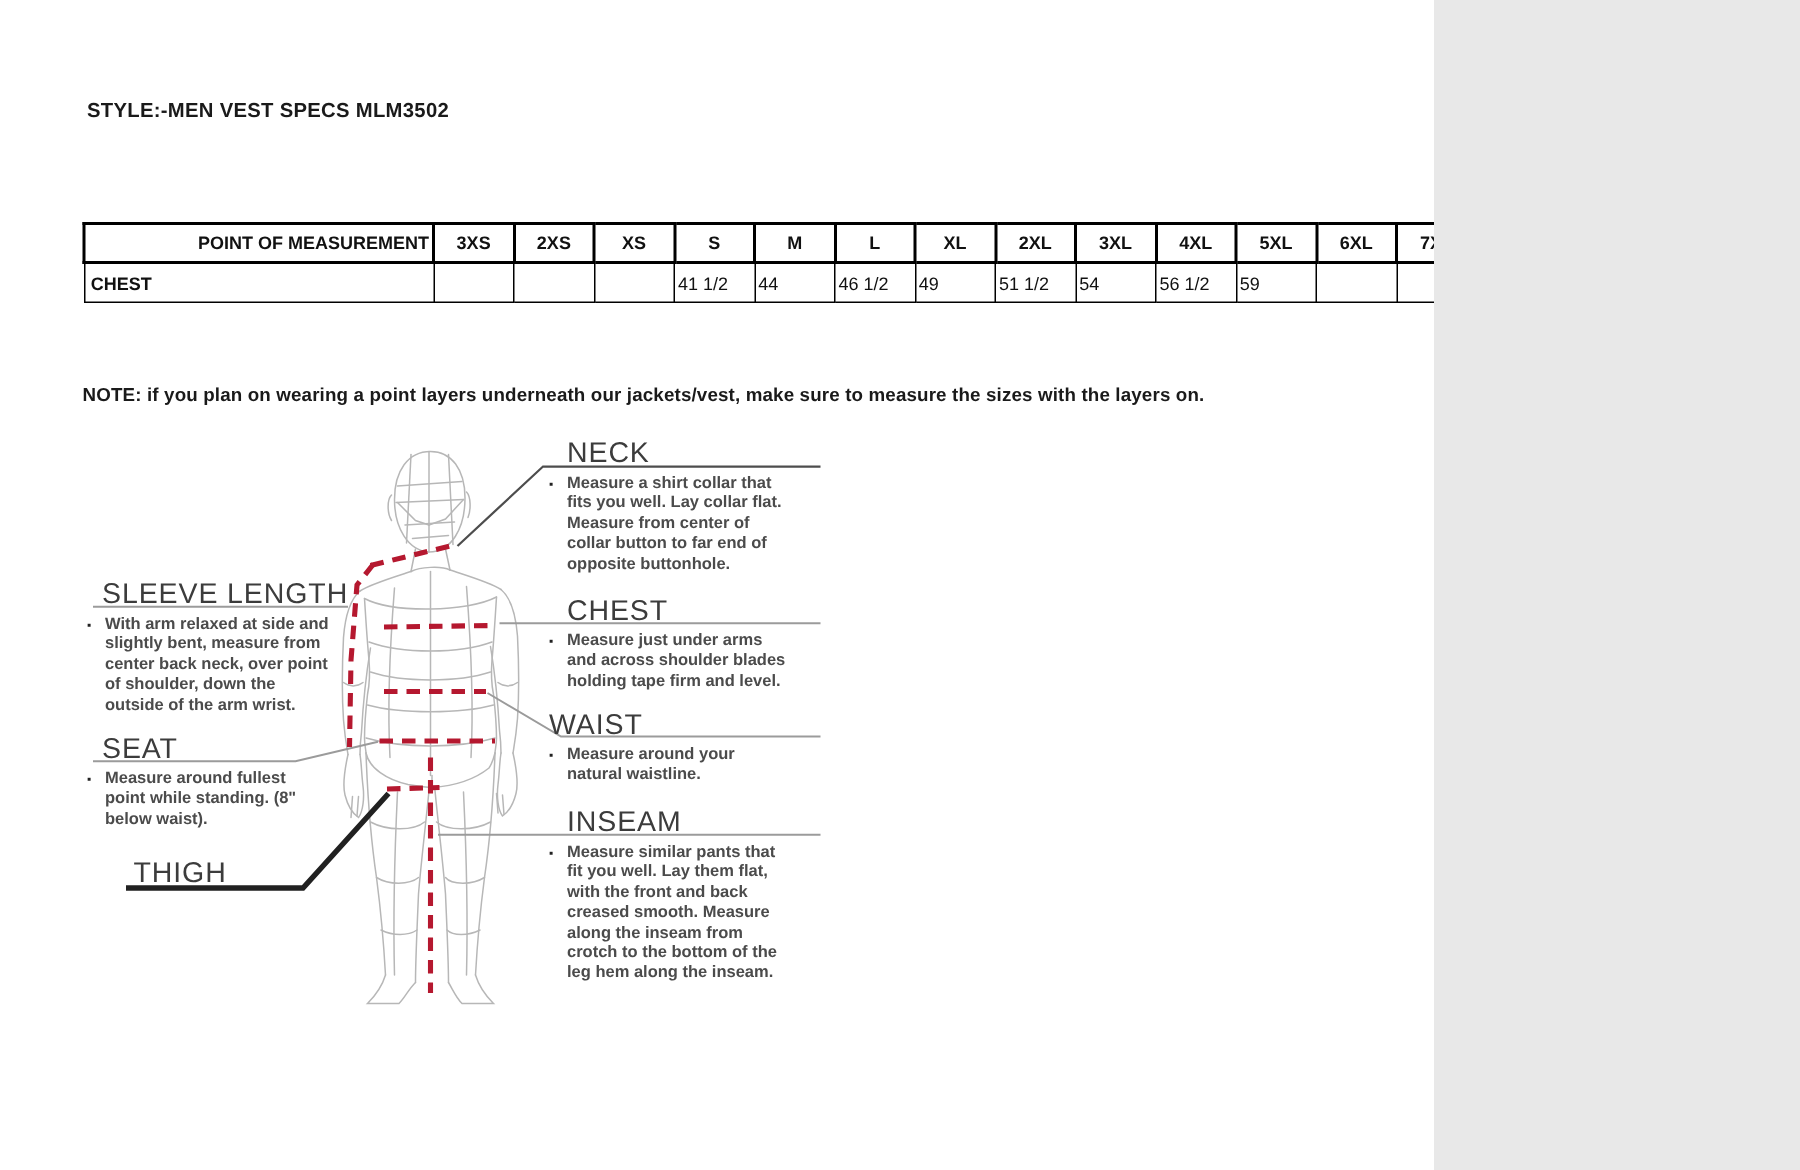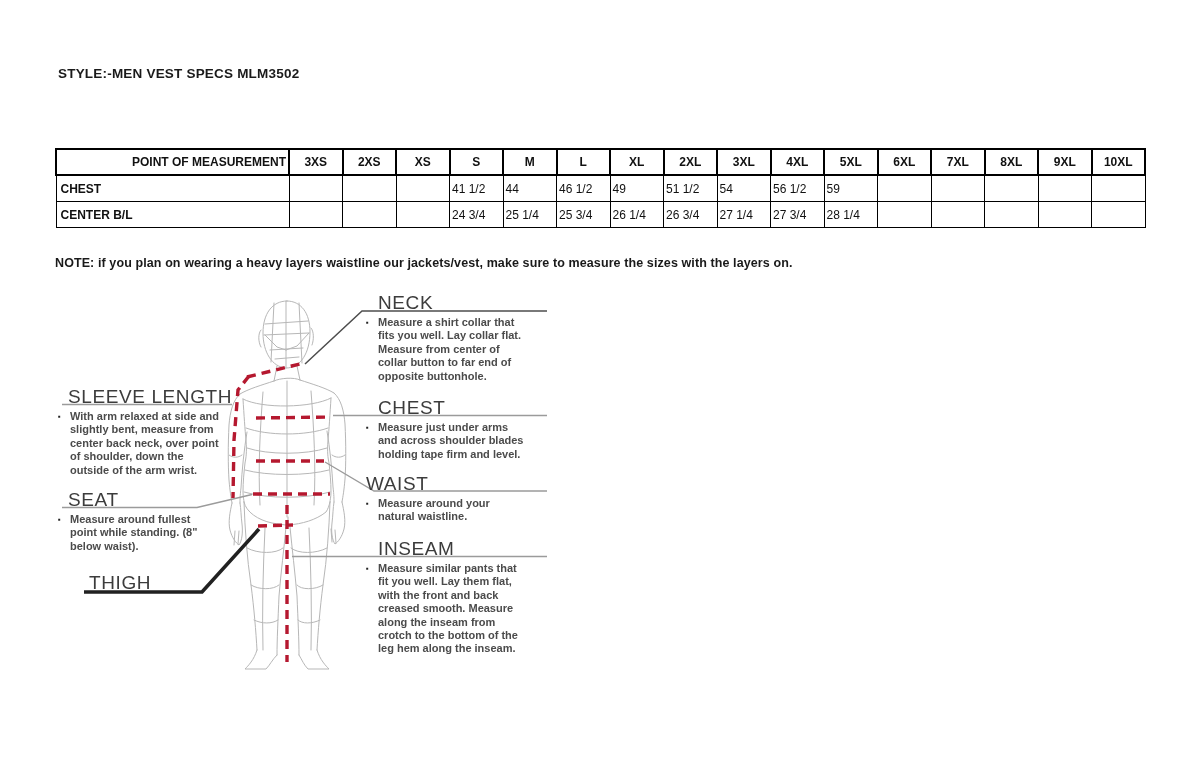--- a/index.html
+++ b/index.html
@@ -1,17 +1,17 @@
 <!DOCTYPE html>
 <html><head>
 <meta charset="utf-8">
 <style>
   html,body{margin:0;padding:0;background:#e8e8e8;}
   .page{
-    position:relative;width:1200px;height:780px;background:#ffffff;
+    position:relative;width:956px;height:780px;background:#ffffff;
     font-family:"Liberation Sans","DejaVu Sans",sans-serif;overflow:hidden;
   }
   .title{
     position:absolute;left:58px;top:66px;font-size:13.5px;font-weight:bold;
     color:#1a1a1a;letter-spacing:0.2px;
   }
   .note{
     position:absolute;left:55px;top:256px;font-size:12.5px;font-weight:bold;
     color:#1a1a1a;letter-spacing:0.1px;
   }
@@ -180,43 +180,24 @@
           <td>51 1/2</td>
           <td>54</td>
           <td>56 1/2</td>
           <td>59</td>
           <td></td>
           <td></td>
           <td></td>
           <td></td>
           <td></td>
         </tr>
-        <tr>
-          <td class="rowlabel">CENTER B/L</td>
-          <td></td>
-          <td></td>
-          <td></td>
-          <td>24 3/4</td>
-          <td>25 1/4</td>
-          <td>25 3/4</td>
-          <td>26 1/4</td>
-          <td>26 3/4</td>
-          <td>27 1/4</td>
-          <td>27 3/4</td>
-          <td>28 1/4</td>
-          <td></td>
-          <td></td>
-          <td></td>
-          <td></td>
-          <td></td>
-        </tr>
       </tbody>
   </table>
 
-  <div class="note">NOTE: if you plan on wearing a heavy layers waistline our jackets/vest, make sure to measure the sizes with the layers on.</div>
+  <div class="note">NOTE: if you plan on wearing a point layers underneath our jackets/vest, make sure to measure the sizes with the layers on.</div>
 
   <div class="lbl-title" style="left:378px;top:292px;">NECK</div>
   <div class="desc" style="left:366px;top:316px;width:158px;">
     <span class="bullet">▪</span>
     <div class="desc-text">Measure a shirt collar that fits you well. Lay collar flat. Measure from center of collar button to far end of opposite buttonhole.</div>
   </div>
 
   <div class="lbl-title" style="left:378px;top:397px;">CHEST</div>
   <div class="desc" style="left:366px;top:421px;width:158px;">
     <span class="bullet">▪</span>

